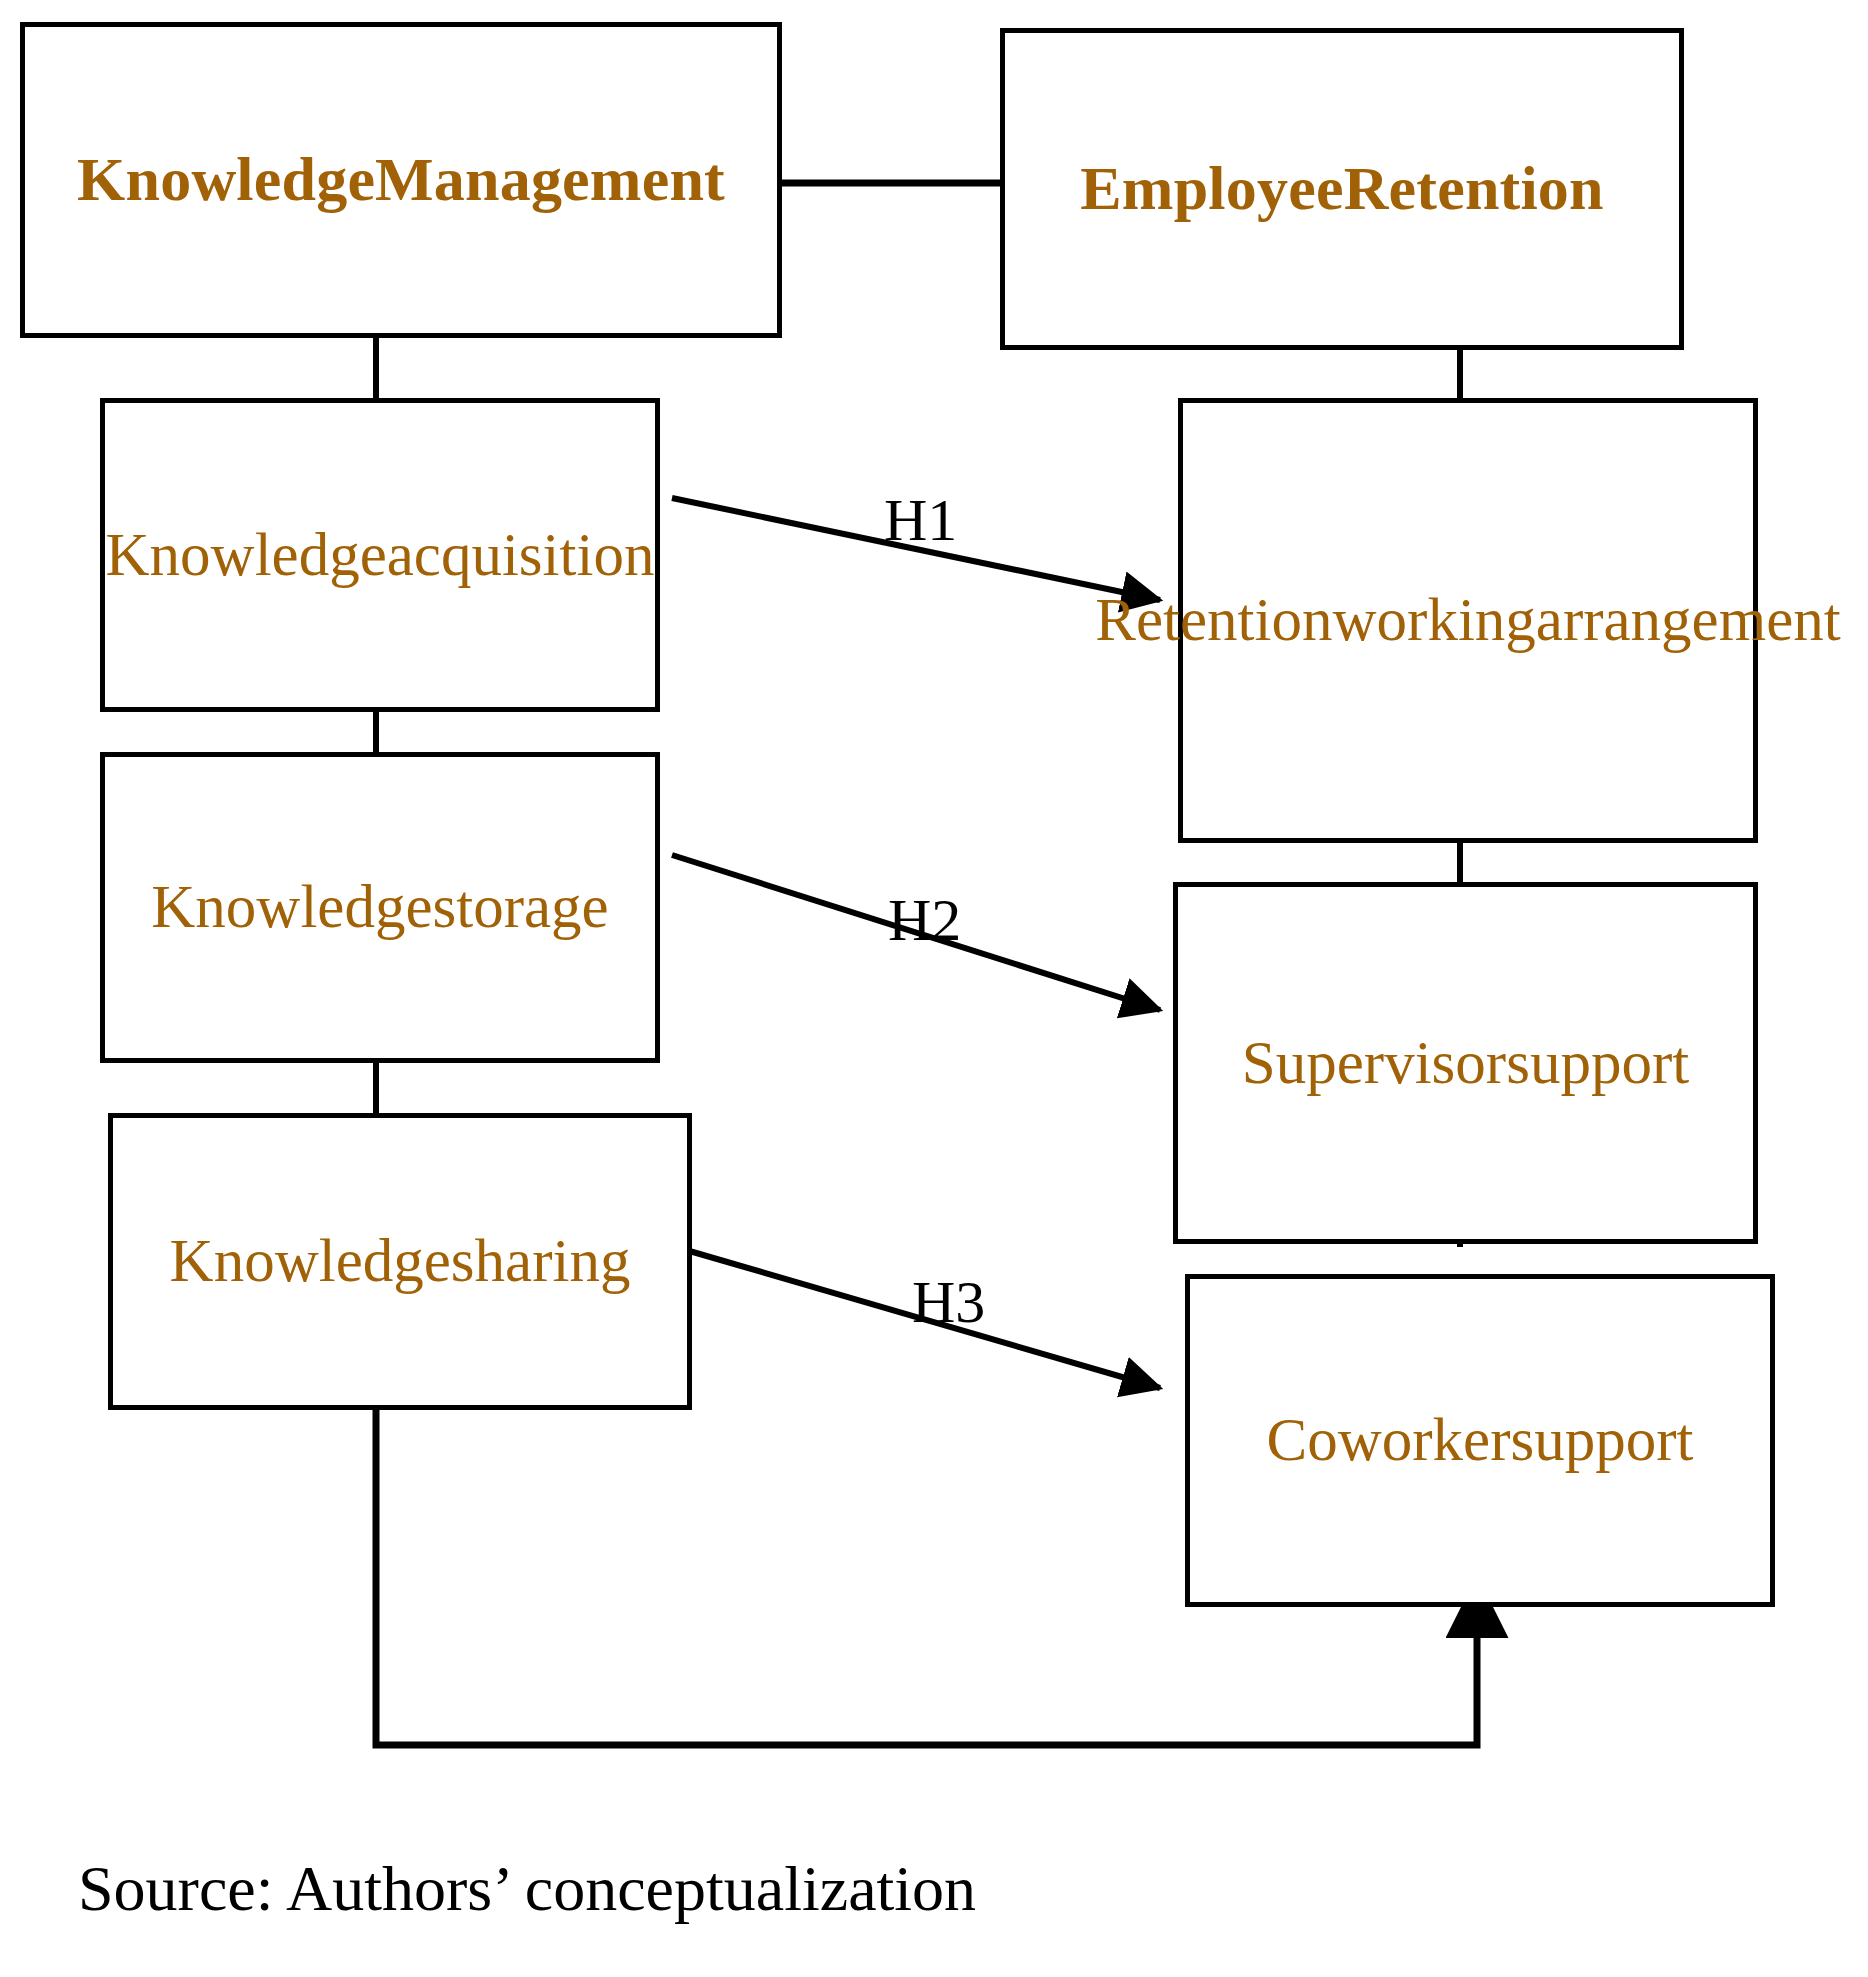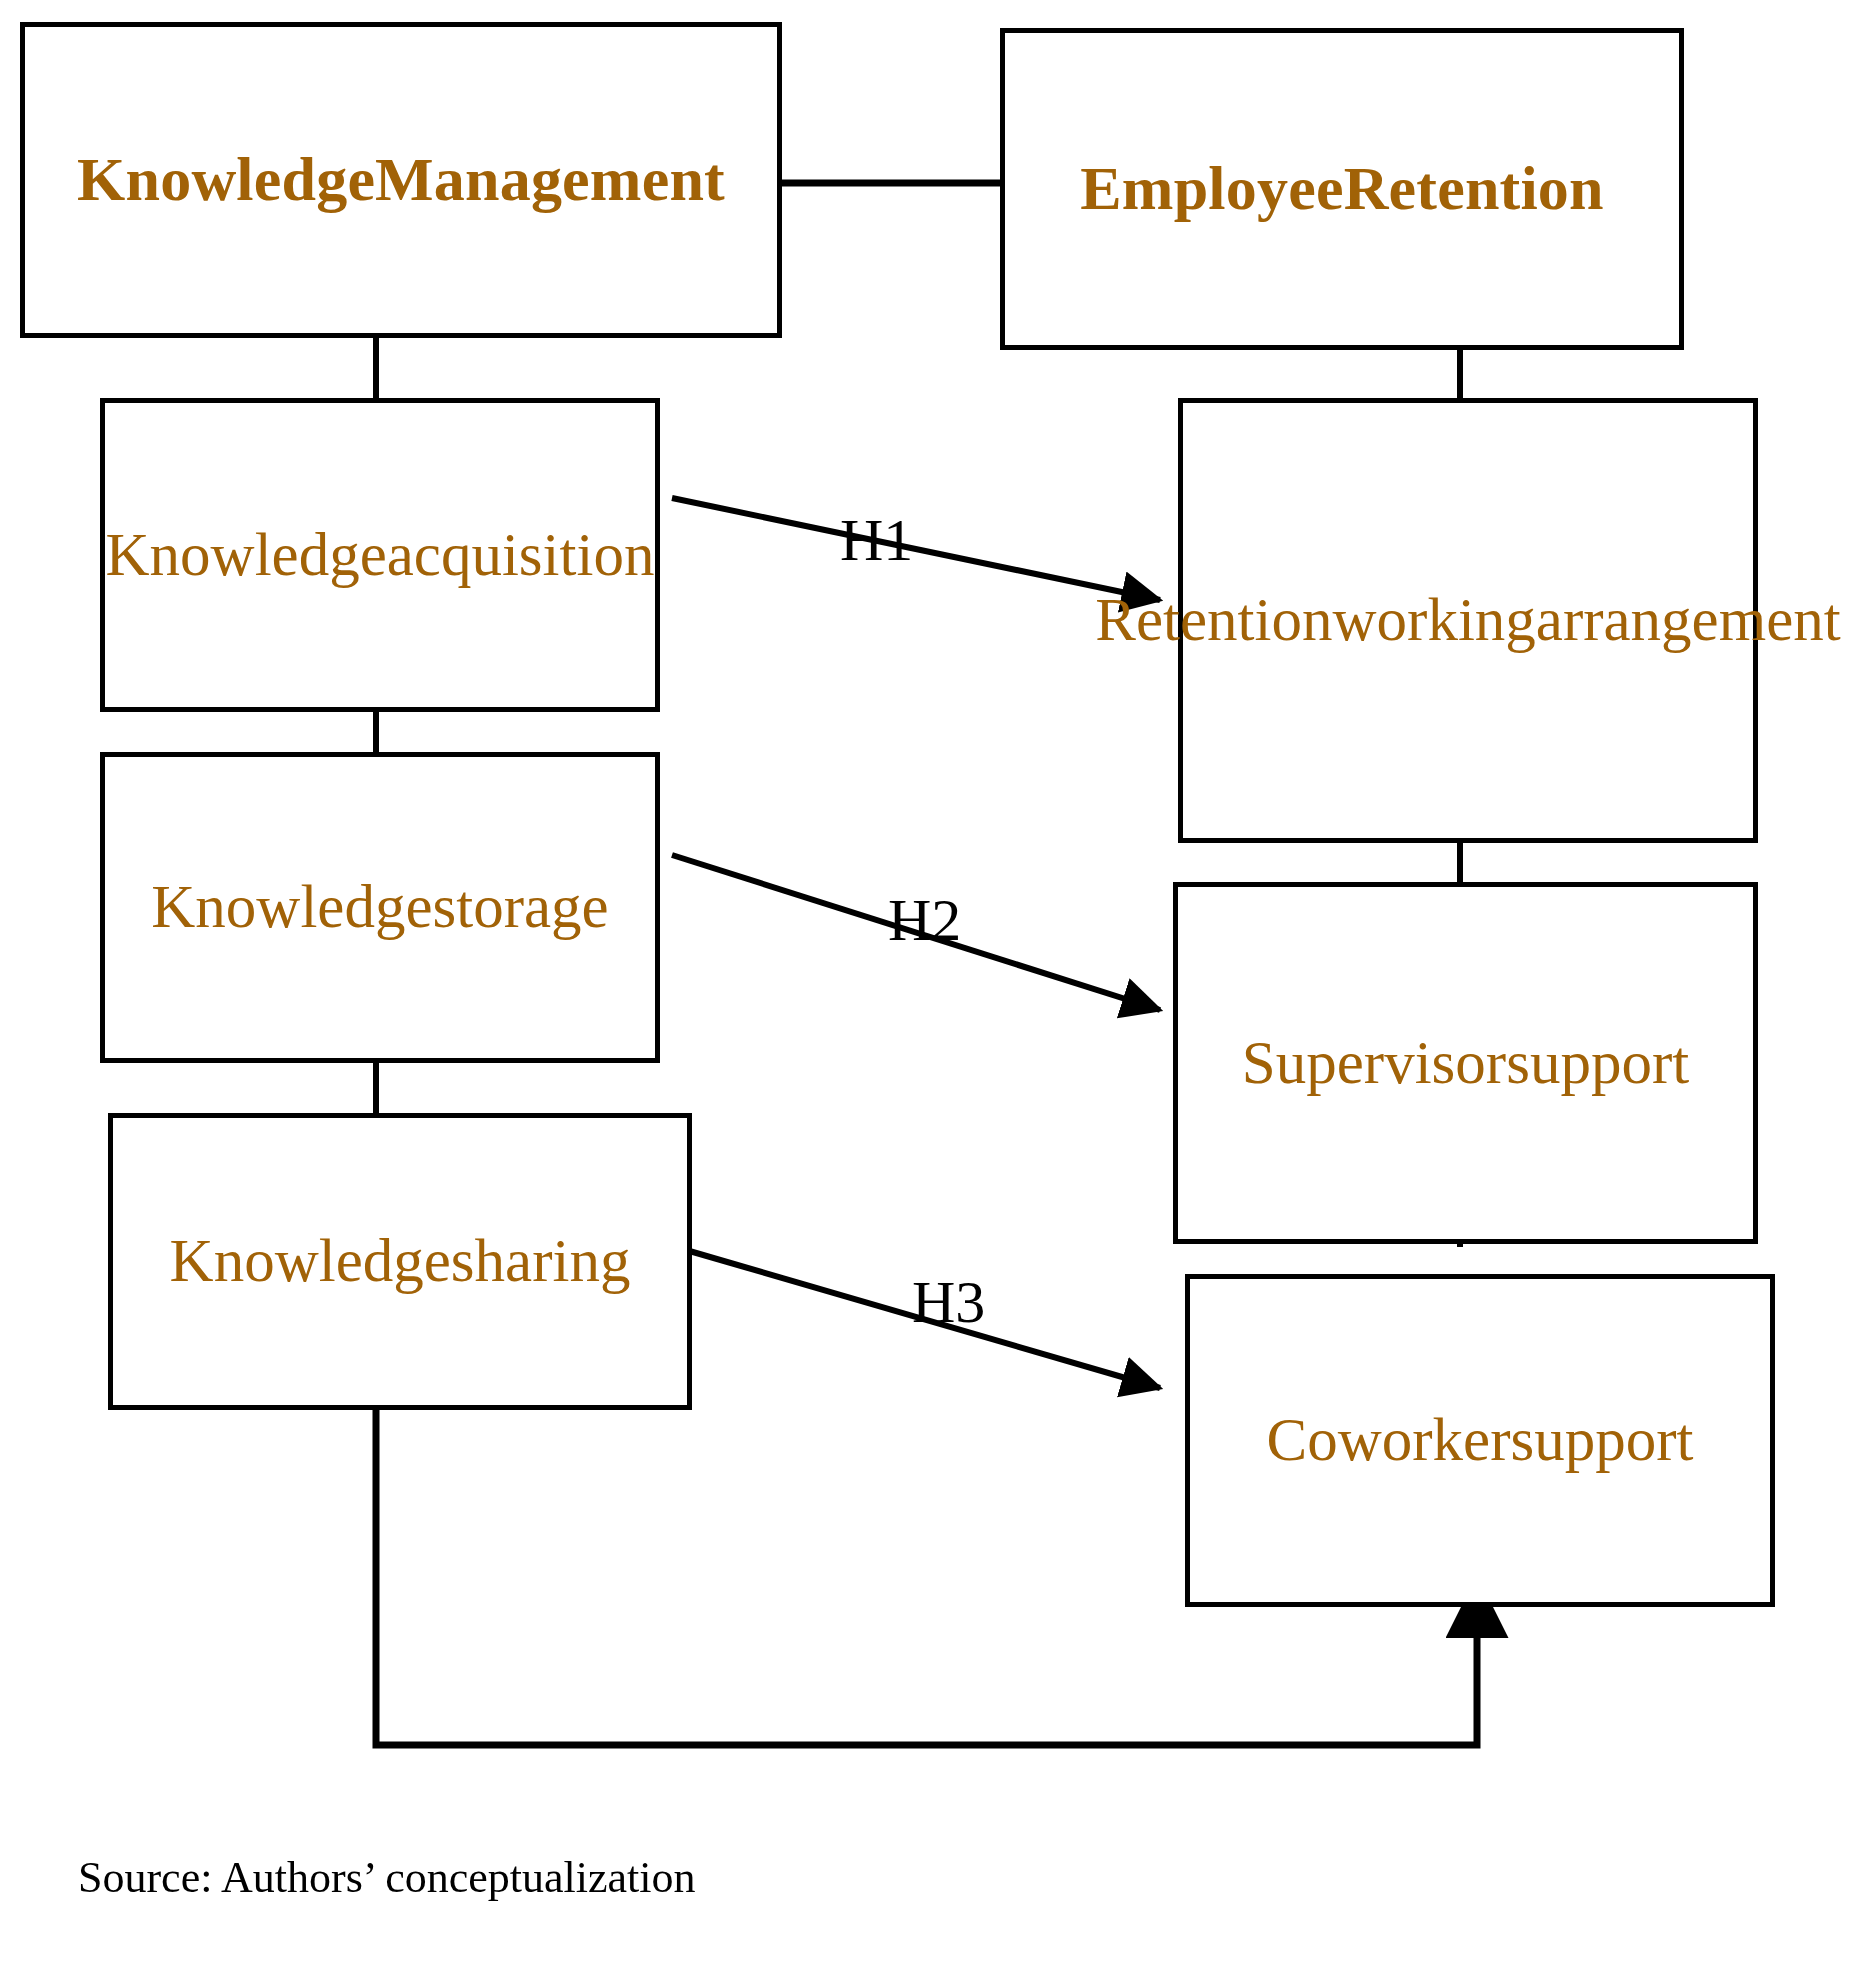--- a/index.html
+++ b/index.html
@@ -51,21 +51,21 @@
     position: absolute;
     font-size: 60px;
     color: #000000;
     z-index: 4;
     white-space: nowrap;
   }
   .source-note {
     position: absolute;
     left: 78px;
     top: 1852px;
-    font-size: 44px;
+    font-size: 64px;
     color: #000000;
     white-space: nowrap;
     z-index: 4;
   }
 </style>
 </head>
 <body>
 
 <div id="canvas">
 
@@ -136,19 +136,19 @@
   <div class="node-box leaf-box" style="left:1173px; top:882px; width:585px; height:362px;">
     <span class="line">Supervisor</span>
     <span class="line">support</span>
   </div>
 
   <div class="node-box leaf-box" style="left:1185px; top:1274px; width:590px; height:333px;">
     <span class="line">Coworker</span>
     <span class="line">support</span>
   </div>
 
-  <span class="edge-label" style="left:840px; top:486px;margin-top:20px;">H1</span>
+  <span class="edge-label" style="left:884px; top:486px;">H1</span>
   <span class="edge-label" style="left:888px; top:886px;">H2</span>
   <span class="edge-label" style="left:912px; top:1268px;">H3</span>
 
   <div class="source-note">Source: Authors’ conceptualization</div>
 
 </div>
 
 </body></html>

